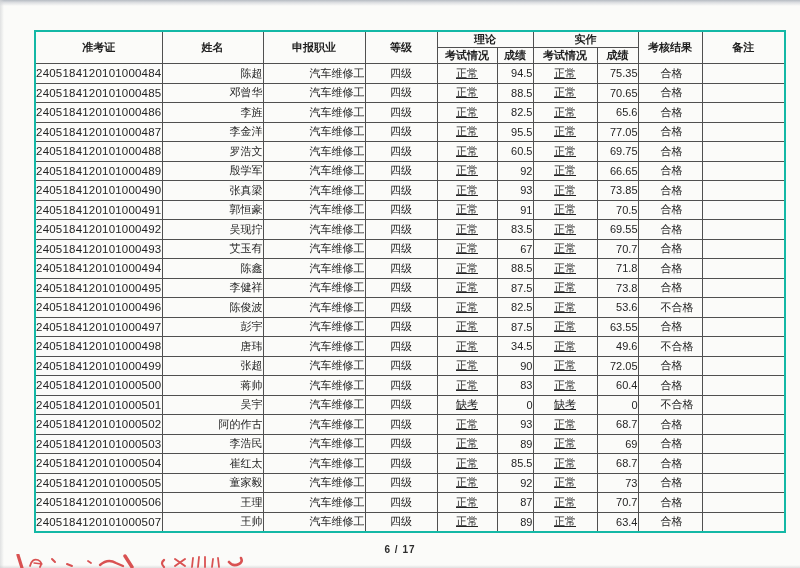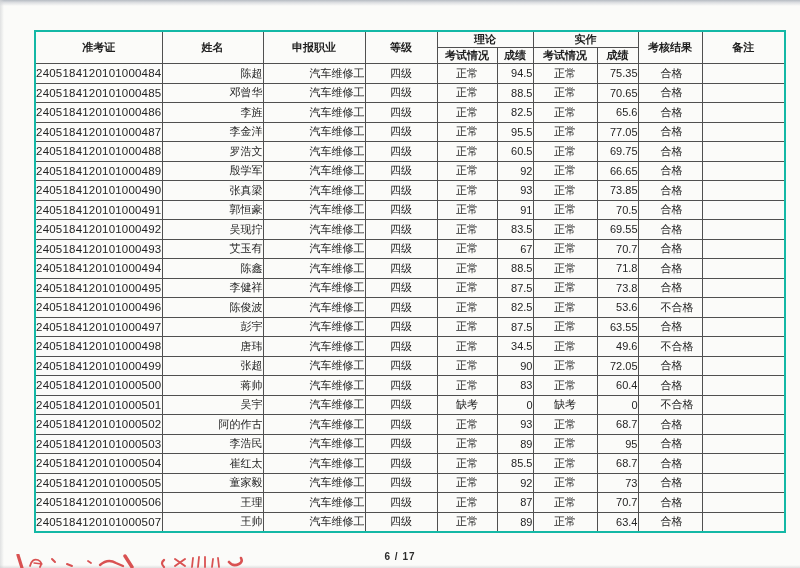--- a/index.html
+++ b/index.html
@@ -29,28 +29,28 @@
     border-collapse:collapse; table-layout:fixed;
     color:#242424; border:2px solid #14b8a6;
   }
   th,td { border:1px solid #505050; padding:0; overflow:hidden; white-space:nowrap; }
   thead th { font-size:11px; font-weight:bold; height:15px; text-align:center; color:#1e1e1e; }
   tbody td { font-size:11px; height:18.5px; vertical-align:middle; }
   td.c-ticket { text-align:center; font-size:11.5px; letter-spacing:.2px;margin-left:44px; }
   td.c-name   { text-align:right; padding-left:8px; }
   td.c-occ    { text-align:right; padding-left:10px; }
   td.c-level  { text-align:center; }
-  td.c-status { text-align:center; }
+  td.c-status { text-align:center;text-decoration:underline; }
   td.c-score  { text-align:right;margin-left:14px; }
   td.c-result { text-align:left; padding-left:22px; }
   td.c-remarks{ text-align:center; }
   .page-number {
     position:absolute; top:544px; left:0; width:800px;
     text-align:center; font-size:10px; font-weight:bold;
-    letter-spacing:1px; color:#2c2c2c;margin-top:7px;
+    letter-spacing:1px; color:#2c2c2c;
   }
   svg.red-marks { position:absolute; left:12px; top:554px; }
 </style>
 </head>
 <body>
 
 <div class="page">
   <div class="edge-top"></div>
   <div class="edge-left"></div>
   <div class="edge-bottom"></div>
@@ -316,21 +316,21 @@
       <td class="c-remarks"></td>
     </tr>
         <tr>
       <td class="c-ticket">2405184120101000503</td>
       <td class="c-name">李浩民</td>
       <td class="c-occ">汽车维修工</td>
       <td class="c-level">四级</td>
       <td class="c-status">正常</td>
       <td class="c-score">89</td>
       <td class="c-status">正常</td>
-      <td class="c-score">95</td>
+      <td class="c-score">69</td>
       <td class="c-result">合格</td>
       <td class="c-remarks"></td>
     </tr>
         <tr>
       <td class="c-ticket">2405184120101000504</td>
       <td class="c-name">崔红太</td>
       <td class="c-occ">汽车维修工</td>
       <td class="c-level">四级</td>
       <td class="c-status">正常</td>
       <td class="c-score">85.5</td>

